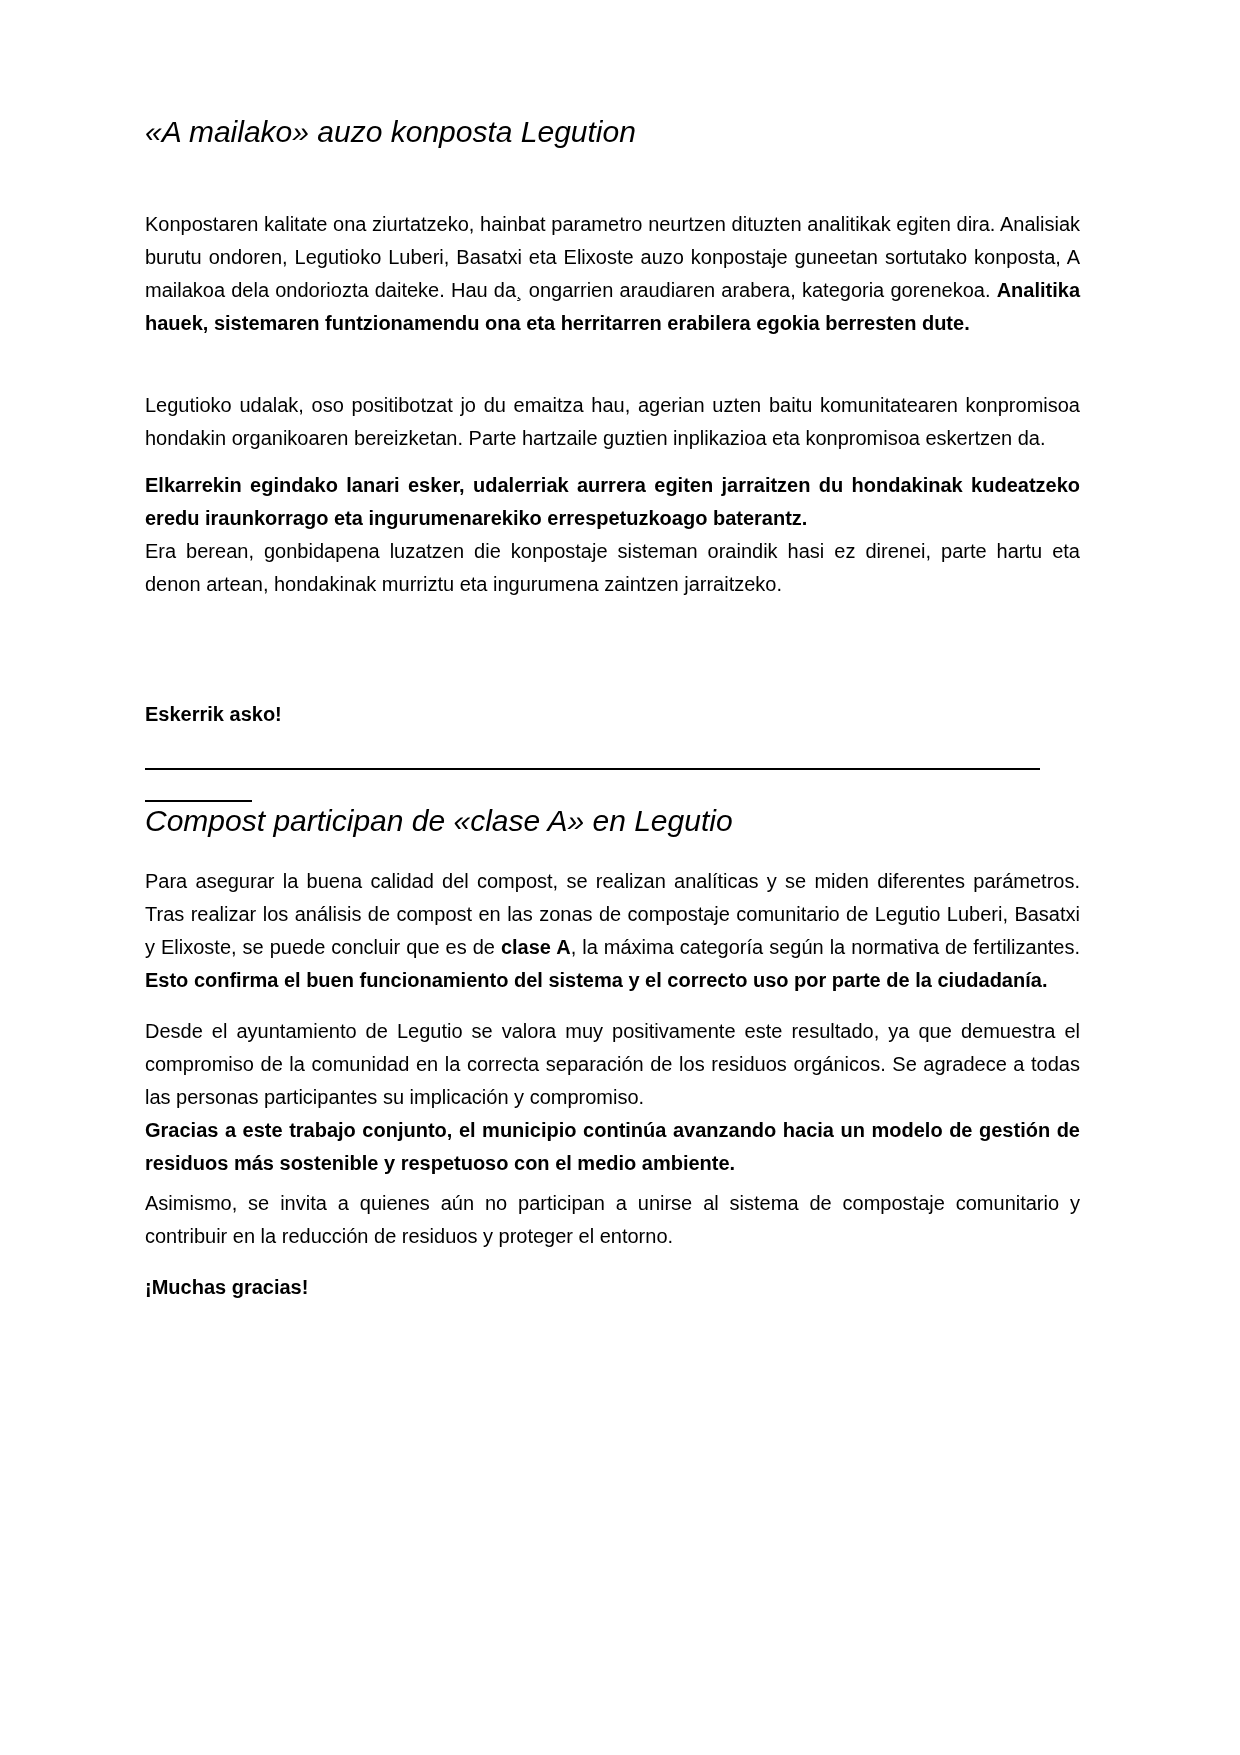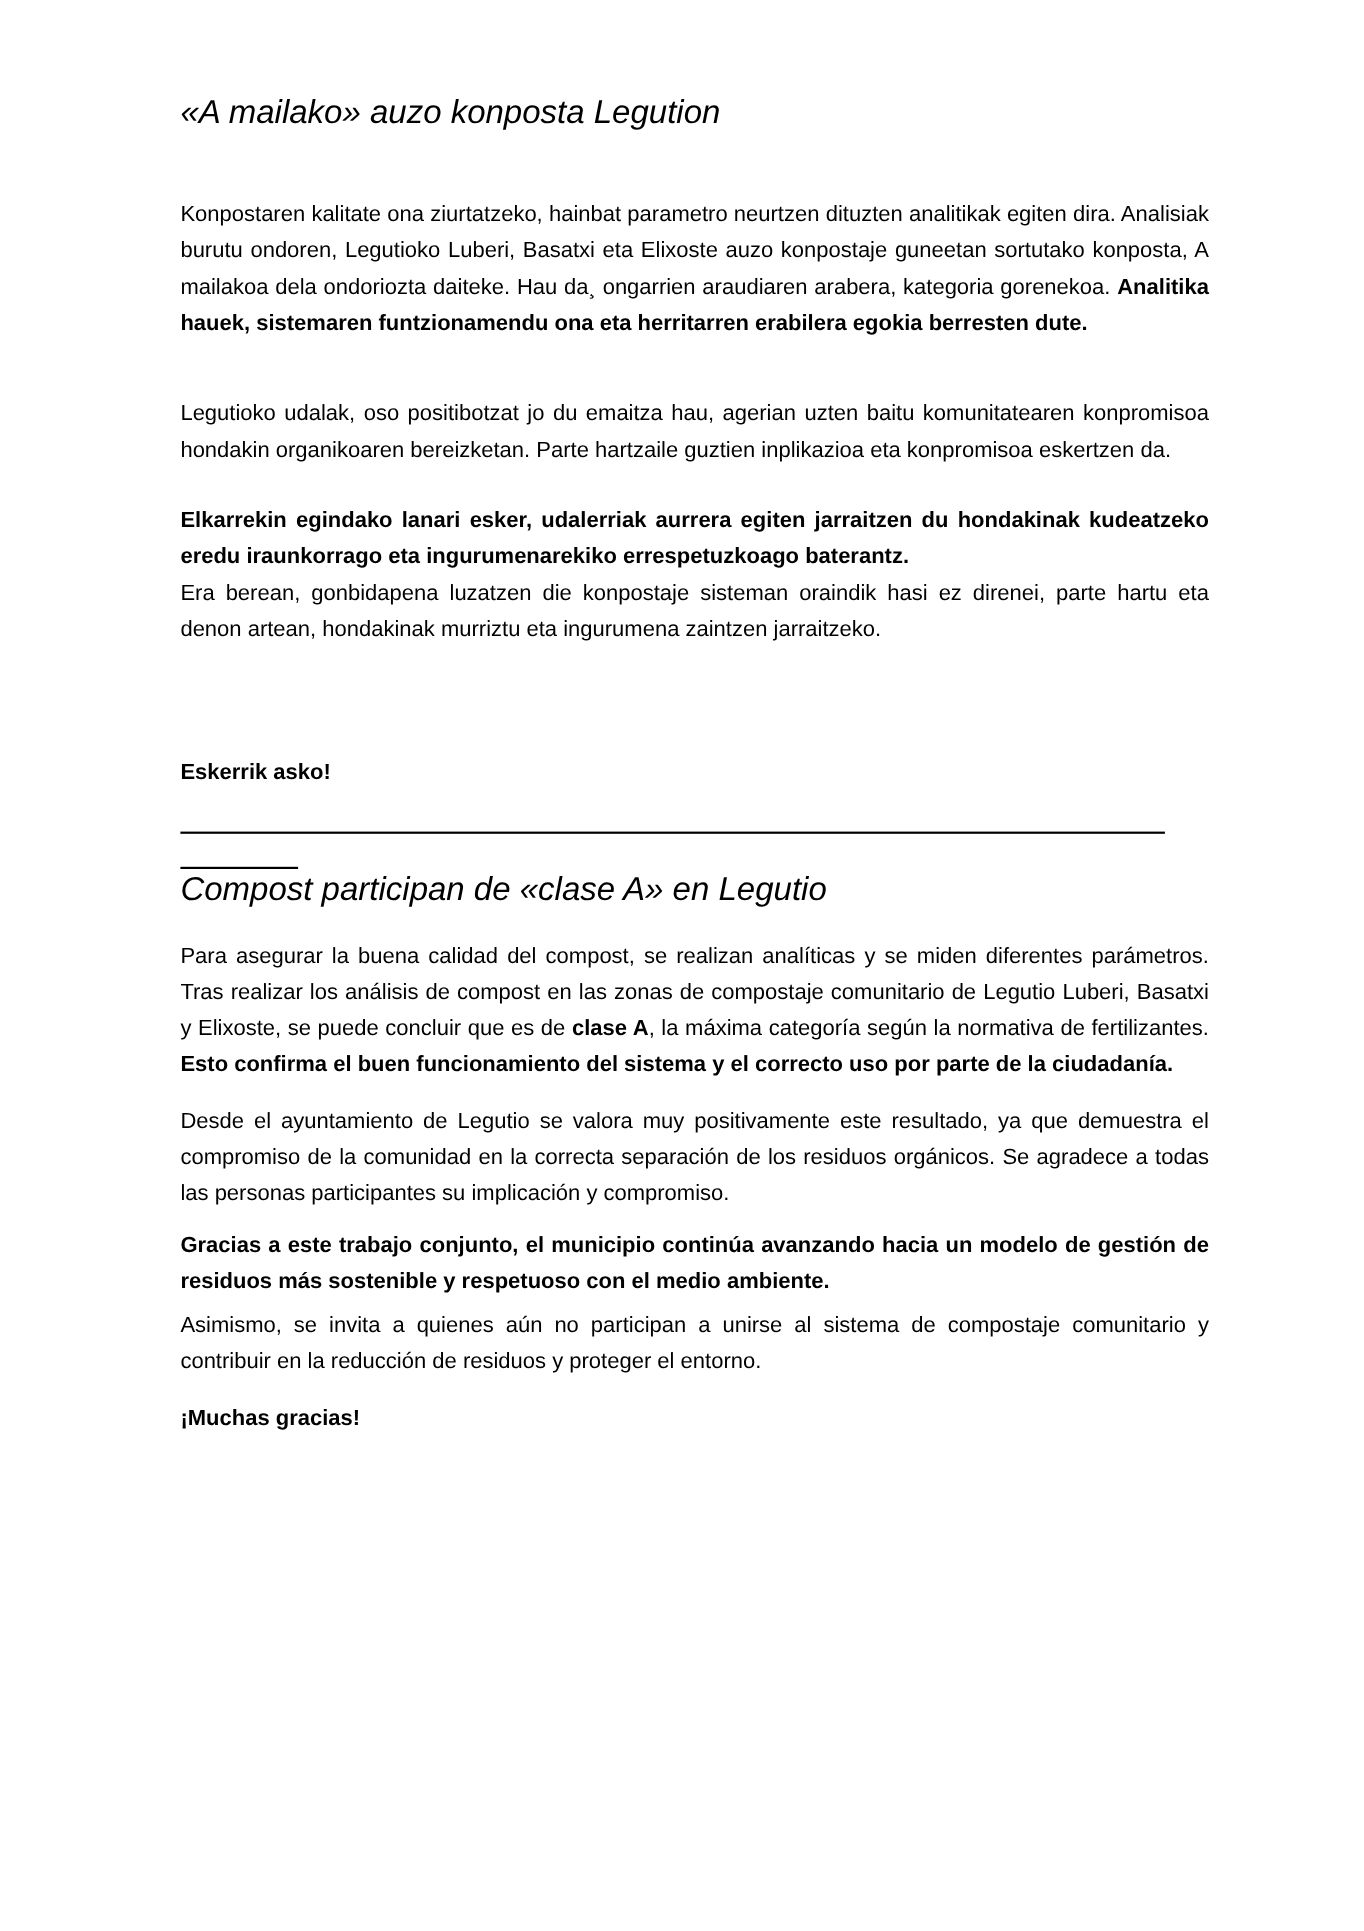--- a/index.html
+++ b/index.html
@@ -19,24 +19,24 @@
   .page {
     position: absolute;
     top: 0; left: 0;
     width: 1240px;
     height: 1755px;
     background: #ffffff;
     overflow: hidden;
   }
   .content {
     position: absolute;
-    left: 164px;
+    left: 145px;
     top: 0;
     width: 935px;
-    padding-top: 84px;
+    padding-top: 113px;
   }
   h1.doc-title {
     margin: 0;
     font-size: 30px;
     line-height: 38px;
     font-weight: normal;
     font-style: italic;
     letter-spacing: 0px;
     color: #000000;
   }
@@ -53,39 +53,39 @@
   .closing {
     margin: 0;
     font-size: 20px;
     line-height: 33px;
     font-weight: bold;
   }
   
   .mt-title-eu   { margin-top: 0; }
   .mt-p1         { margin-top: 57px; }
   .mt-p2         { margin-top: 49px; }
-  .mt-p3         { margin-top: 31px; }
+  .mt-p3         { margin-top: 14px; }
   .mt-p4         { }
   .mt-eskerrik   { margin-top: 97px; }
   .divider-long {
     margin-top: 37px;
     width: 895px;
     height: 0;
     border-bottom: 2px solid #000000;
   }
   .divider-short {
     margin-top: 30px;
     width: 107px;
     height: 0;
     border-bottom: 2px solid #000000;
   }
   .mt-title-es   { margin-top: 27px; }
   .mt-sp1        { margin-top: 25px; }
   .mt-sp2        { margin-top: 18px; }
-  .mt-sp3        { margin-top: 14px; }
+  .mt-sp3        { }
   .mt-sp4        { margin-top: 7px; }
   .mt-gracias    { margin-top: 18px; }
 </style>
 </head>
 <body>
 
 <div class="page">
   <div class="content">
 
     <h1 class="doc-title mt-title-eu">«A mailako» auzo konposta Legution</h1>

